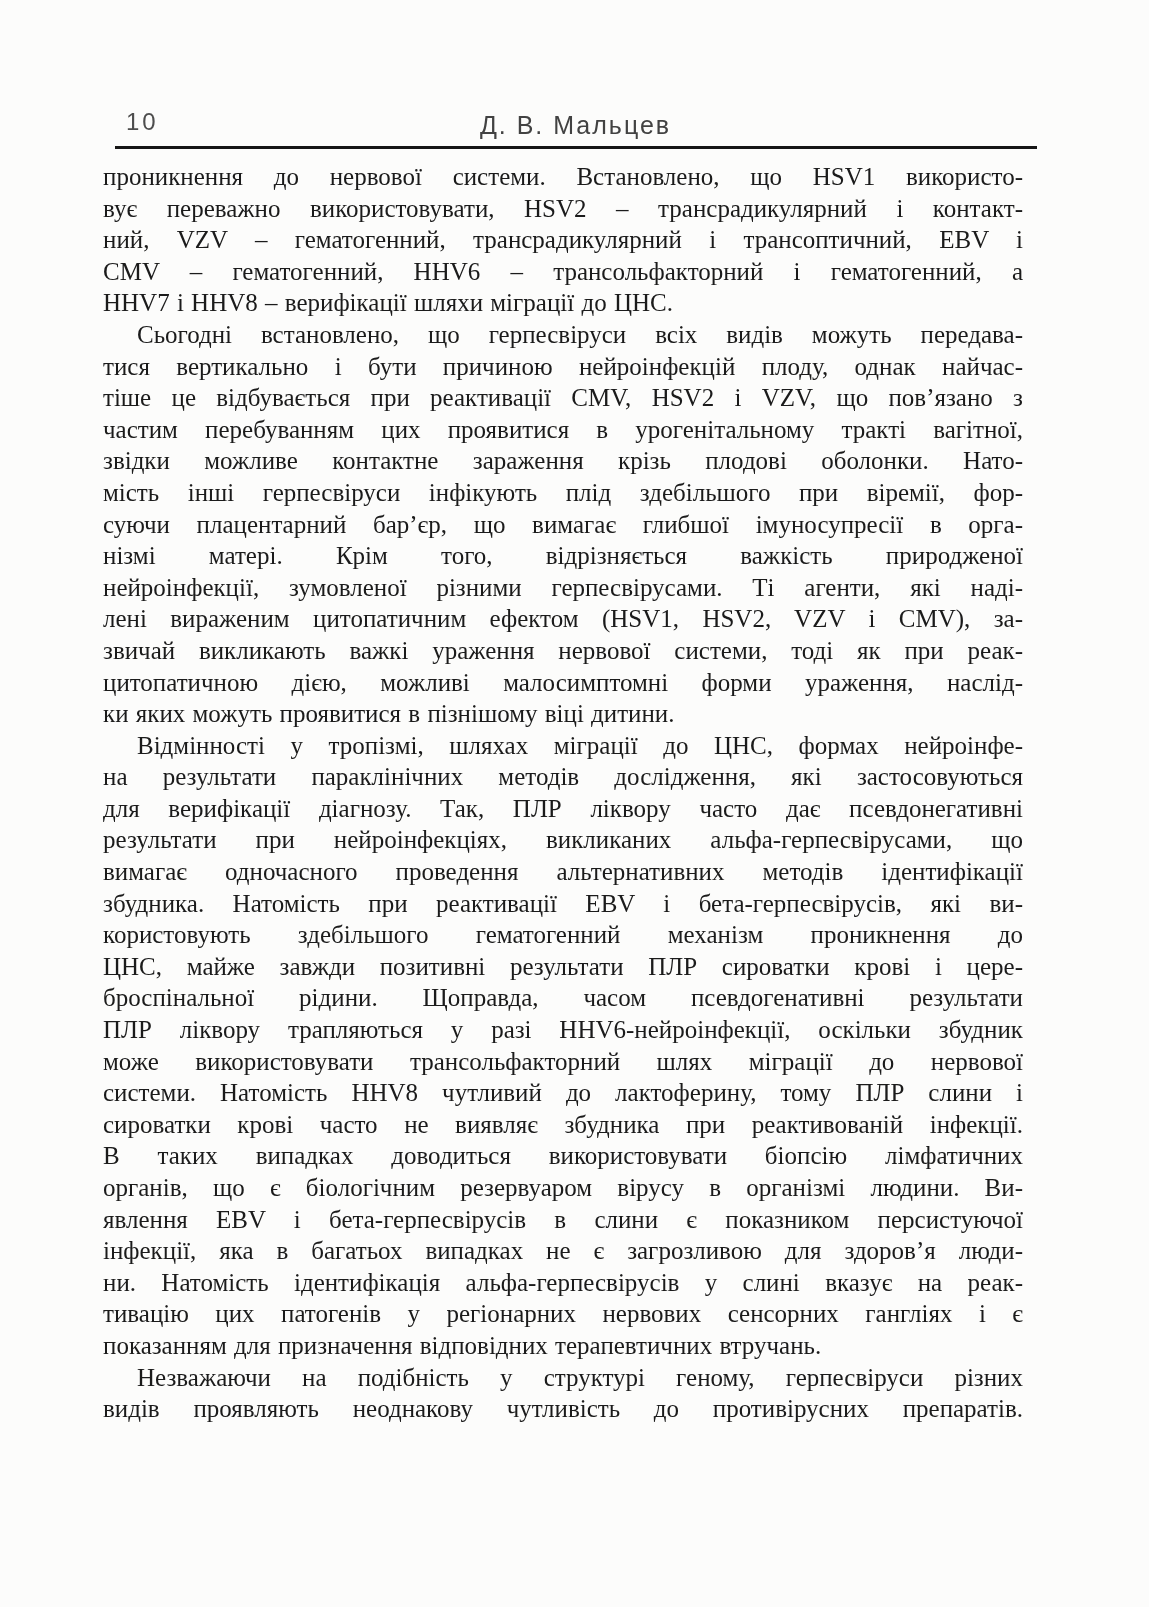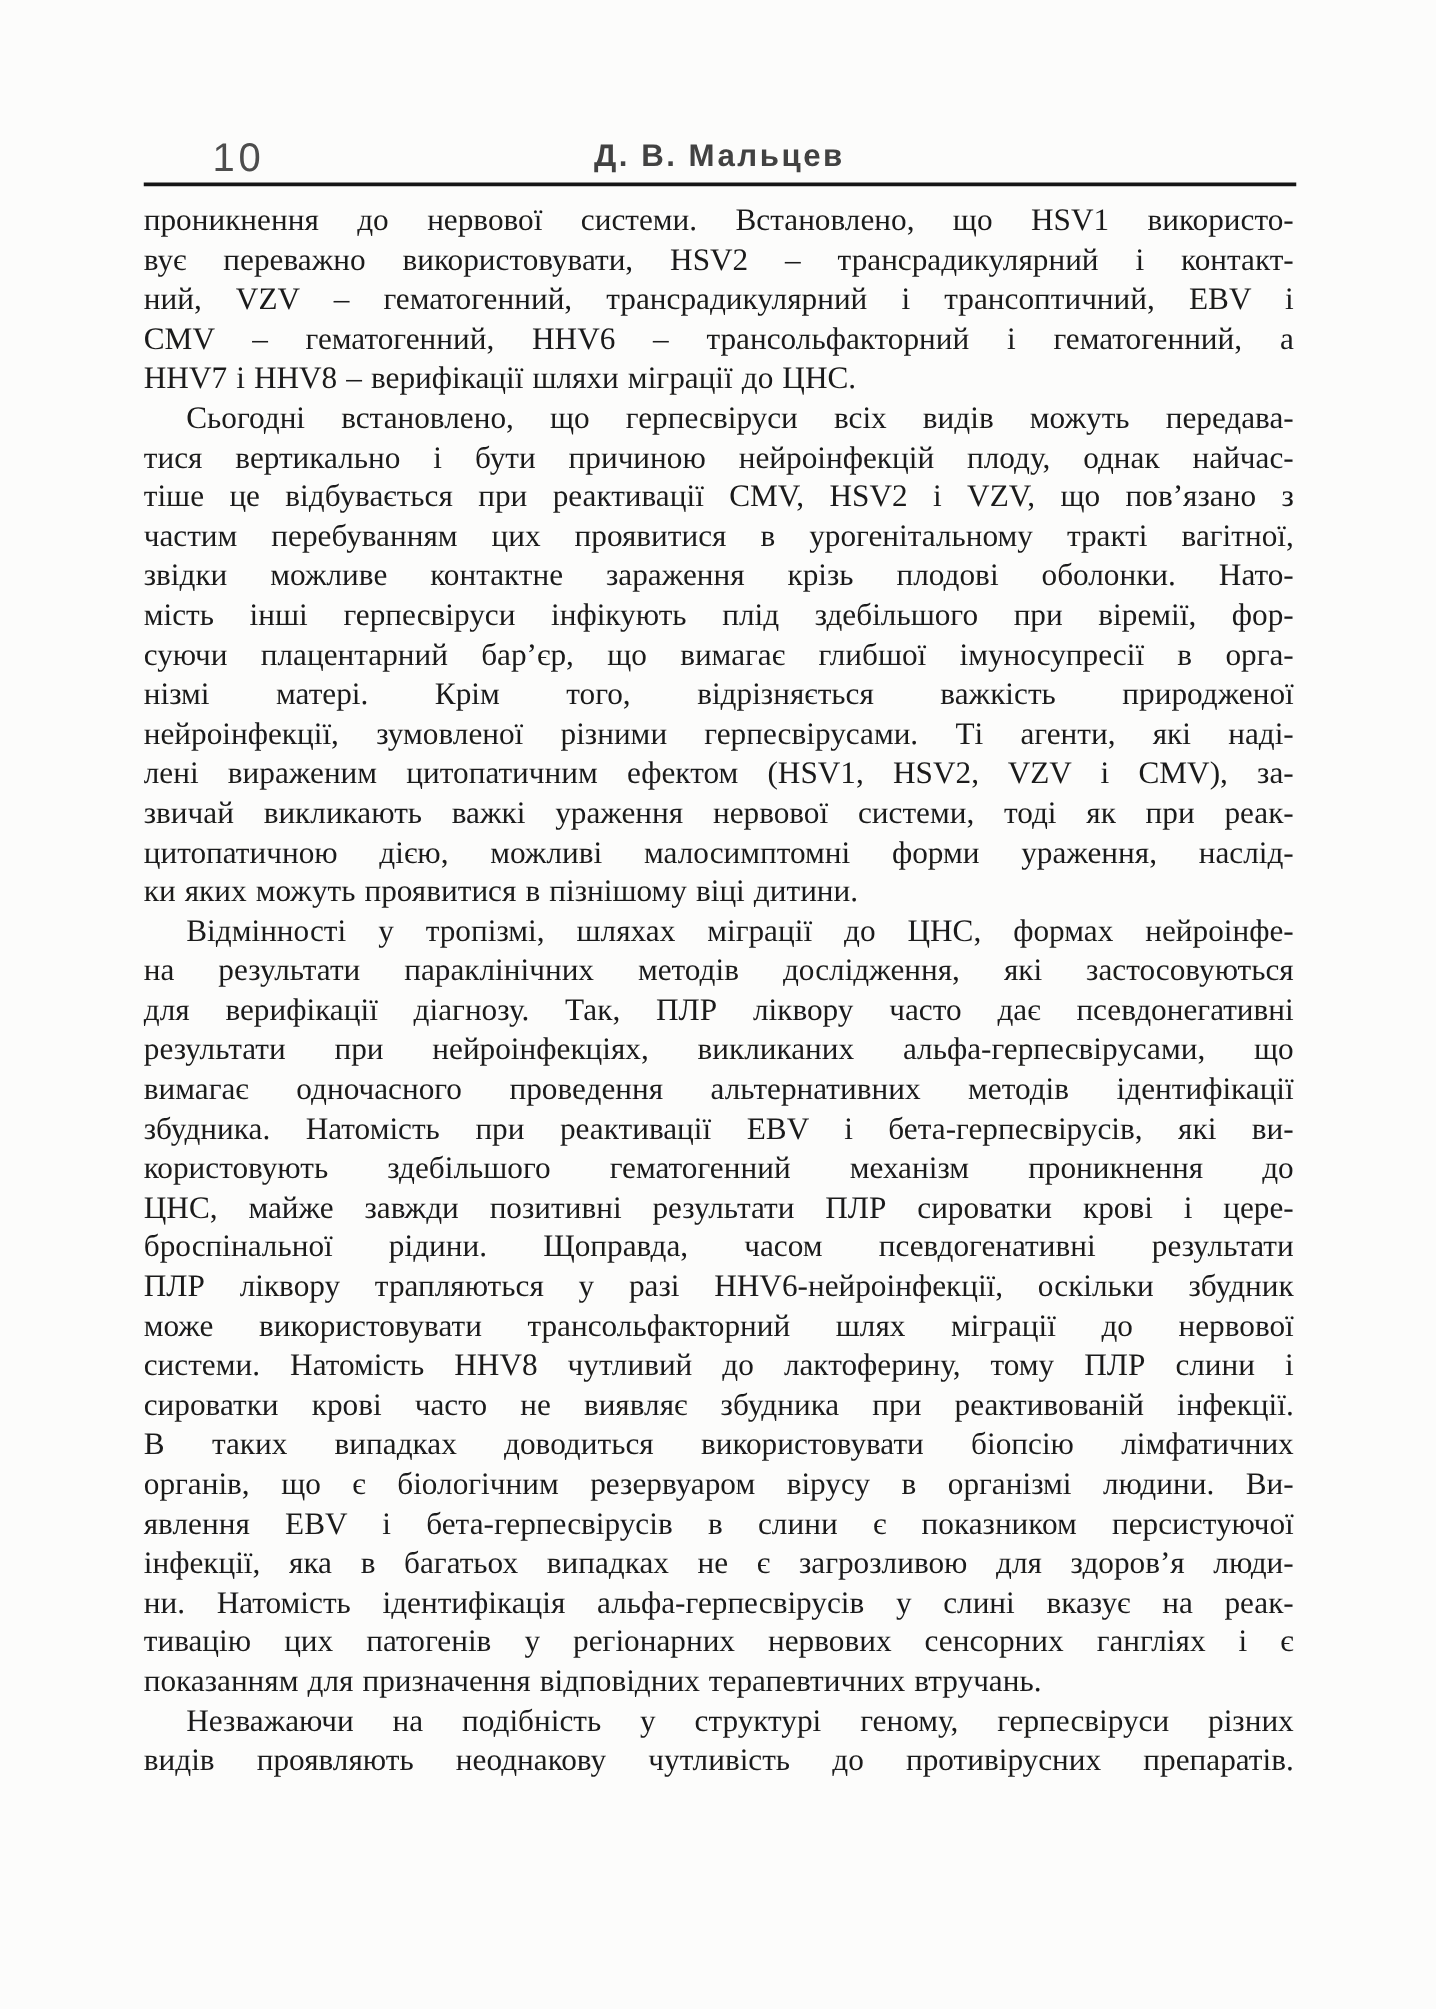--- a/index.html
+++ b/index.html
@@ -23,50 +23,49 @@
     left: 115px;
     top: 108px;
     width: 921px;
     height: 40px;
   }
   .page-number {
     position: absolute;
     left: 11px;
     top: 0;
     font-family: "Liberation Sans", sans-serif;
-    font-size: 32px;
+    font-size: 24px;
     font-weight: 400;
     letter-spacing: 3px;
     color: #4d4d4d;
-    margin-left: 44px;
   }
   .running-head {
     position: absolute;
     left: 0;
     top: 3px;
     width: 100%;
     text-align: center;
     font-family: "Liberation Sans", sans-serif;
     font-size: 25px;
-    font-weight: 700;
+    font-weight: 400;
     letter-spacing: 2px;
     color: #424242;
   }
   .header-rule {
     position: absolute;
     left: 115px;
     top: 146px;
     width: 922px;
     height: 3px;
     background: #161616;
   }
   
   .body-text {
     position: absolute;
-    left: 115px;
+    left: 103px;
     top: 161px;
     width: 920px;
     font-size: 25px;
     line-height: 31.6px;
   }
   .line {
     text-align: justify;
     text-align-last: justify;
     word-spacing: 1px;
   }

